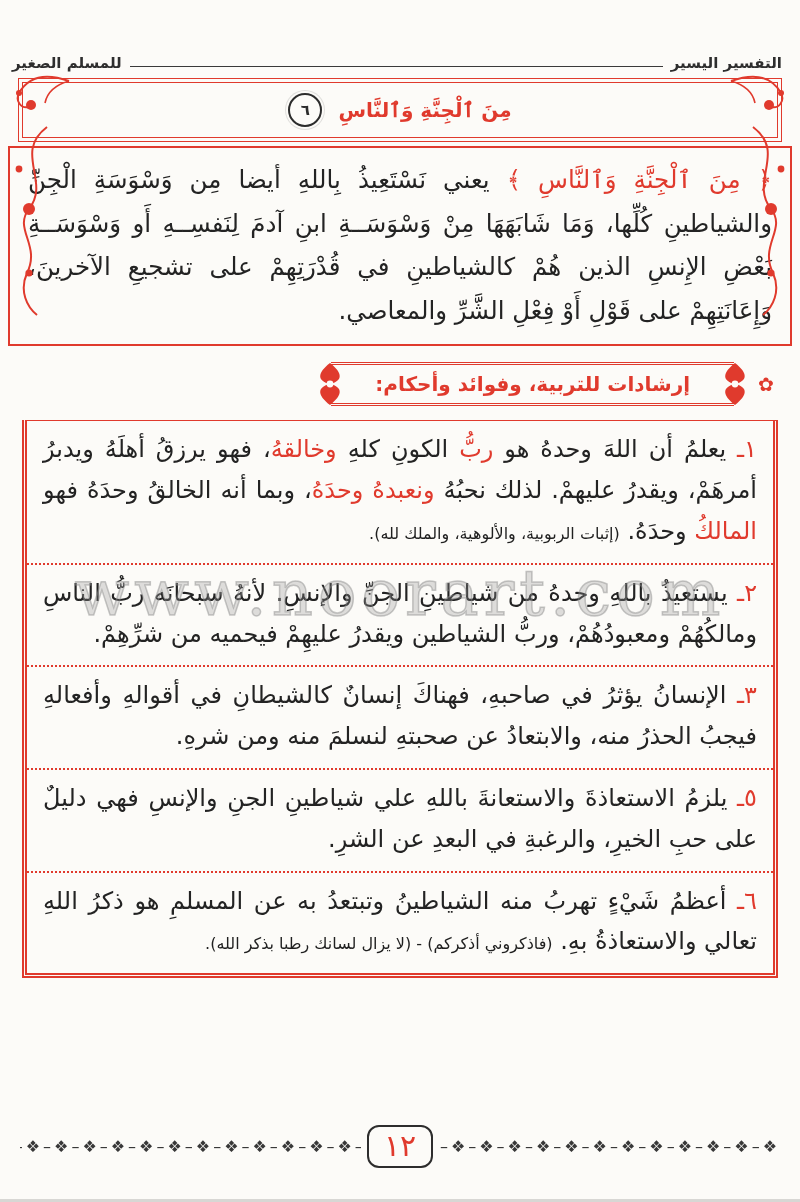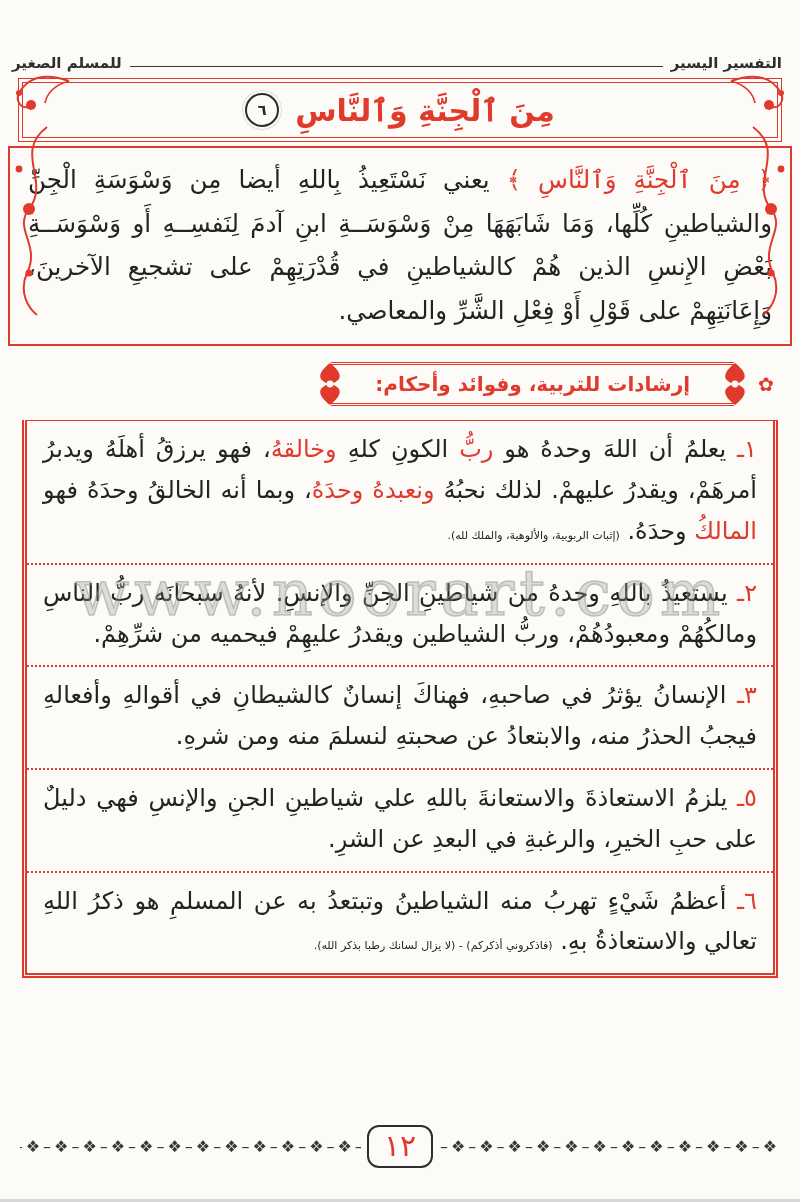--- a/index.html
+++ b/index.html
@@ -26,21 +26,21 @@
   .running-head .rule{flex:1;border-bottom:1.6px solid #3a3a3a;margin:0 8px 5px 8px;}
 
   
   .banner{
     position:relative;margin:10px 22px 0;height:54px;
     border:1.4px solid var(--red);
     outline:1px solid var(--red);outline-offset:3px;
     display:flex;align-items:center;justify-content:center;gap:16px;
     background:var(--paper);
   }
-  .banner-title{color:var(--red);font-size:30px;font-weight:bold;letter-spacing:1px;}
+  .banner-title{color:var(--red);font-size:20px;font-weight:bold;letter-spacing:1px;}
   .verse-medallion{
     display:inline-flex;align-items:center;justify-content:center;
     width:30px;height:30px;border:2.4px solid #2c2c2c;border-radius:50%;
     font-size:15px;color:#2c2c2c;font-weight:bold;
     box-shadow:0 0 0 2px var(--paper), 0 0 0 3px #2c2c2c22;
   }
   .flourish{position:absolute;z-index:3;pointer-events:none;}
   .flourish.tl{left:-12px;top:-14px;}
   .flourish.tr{right:-12px;top:-14px;transform:scaleX(-1);}
   .side-curl{position:absolute;z-index:3;pointer-events:none;top:40px;}
@@ -86,21 +86,21 @@
   }
   .item{
     padding:8px 16px 11px;
     font-size:24px;line-height:1.7;
     text-align:justify;
   }
   .item + .item{border-top:2px dotted var(--red);}
   .seg-normal{color:var(--ink);}
   .seg-red{color:var(--red);}
   .seg-num{color:var(--red);}
-  .seg-small{font-size:11px;color:#1f1f1f;}
+  .seg-small{font-size:16px;color:#1f1f1f;}
 
   
   .ornament-band{
     position:absolute;top:1122px;left:0;right:0;height:48px;
     display:flex;align-items:center;justify-content:center;
   }
   .ornament-line{
     position:absolute;left:20px;right:20px;top:50%;transform:translateY(-50%);
     white-space:nowrap;overflow:hidden;text-align:center;
     color:#383838;font-size:16px;letter-spacing:3px;

